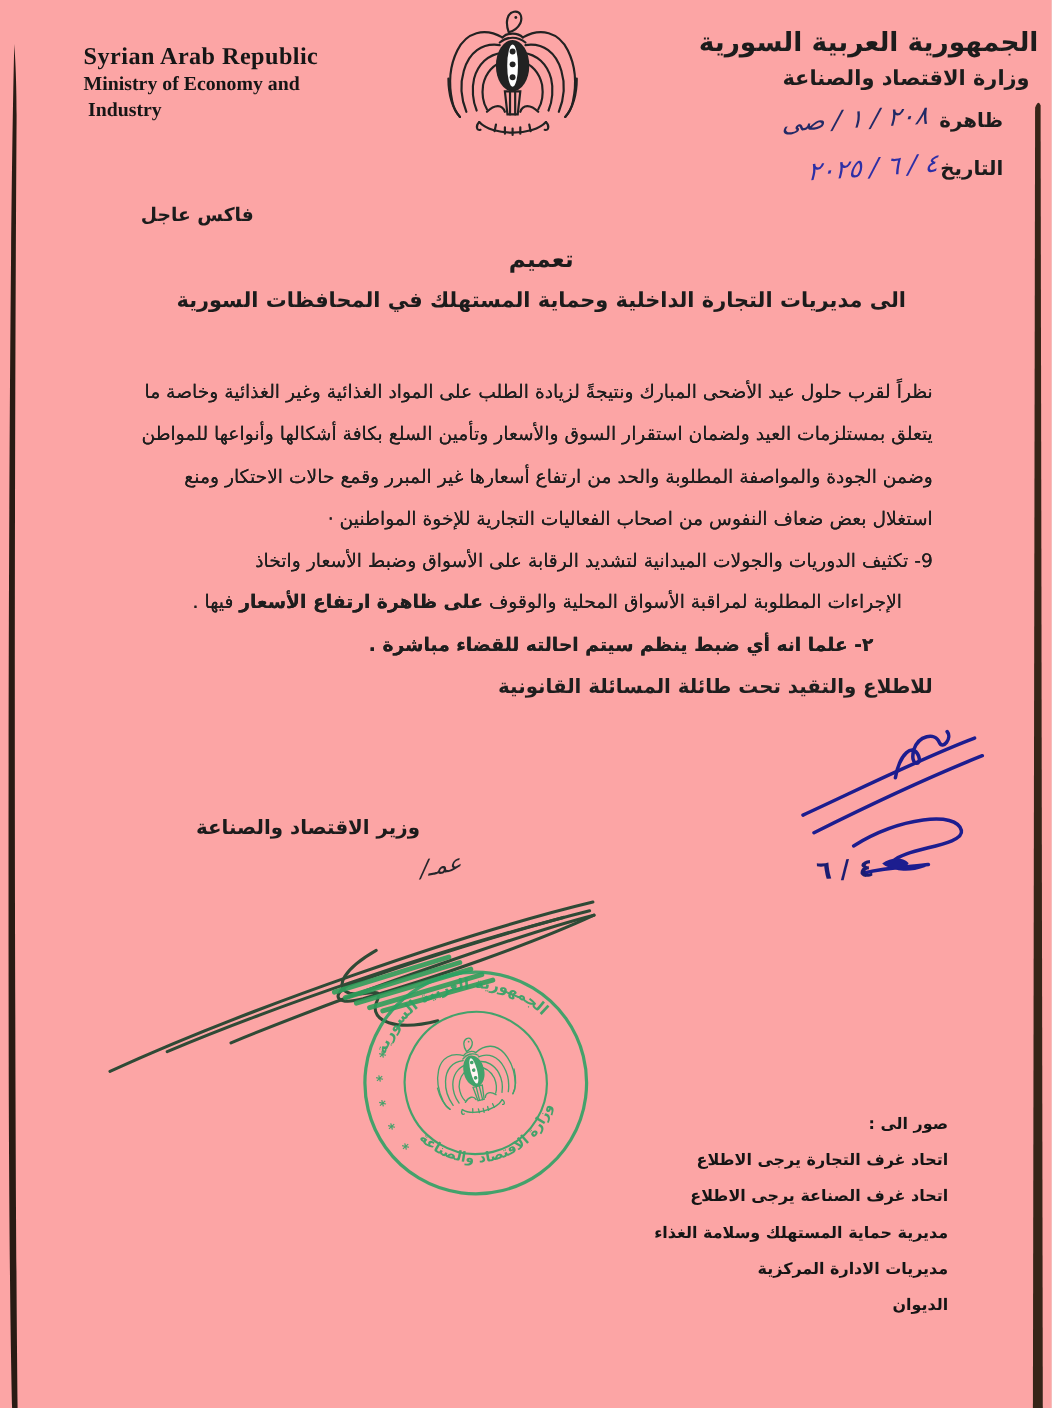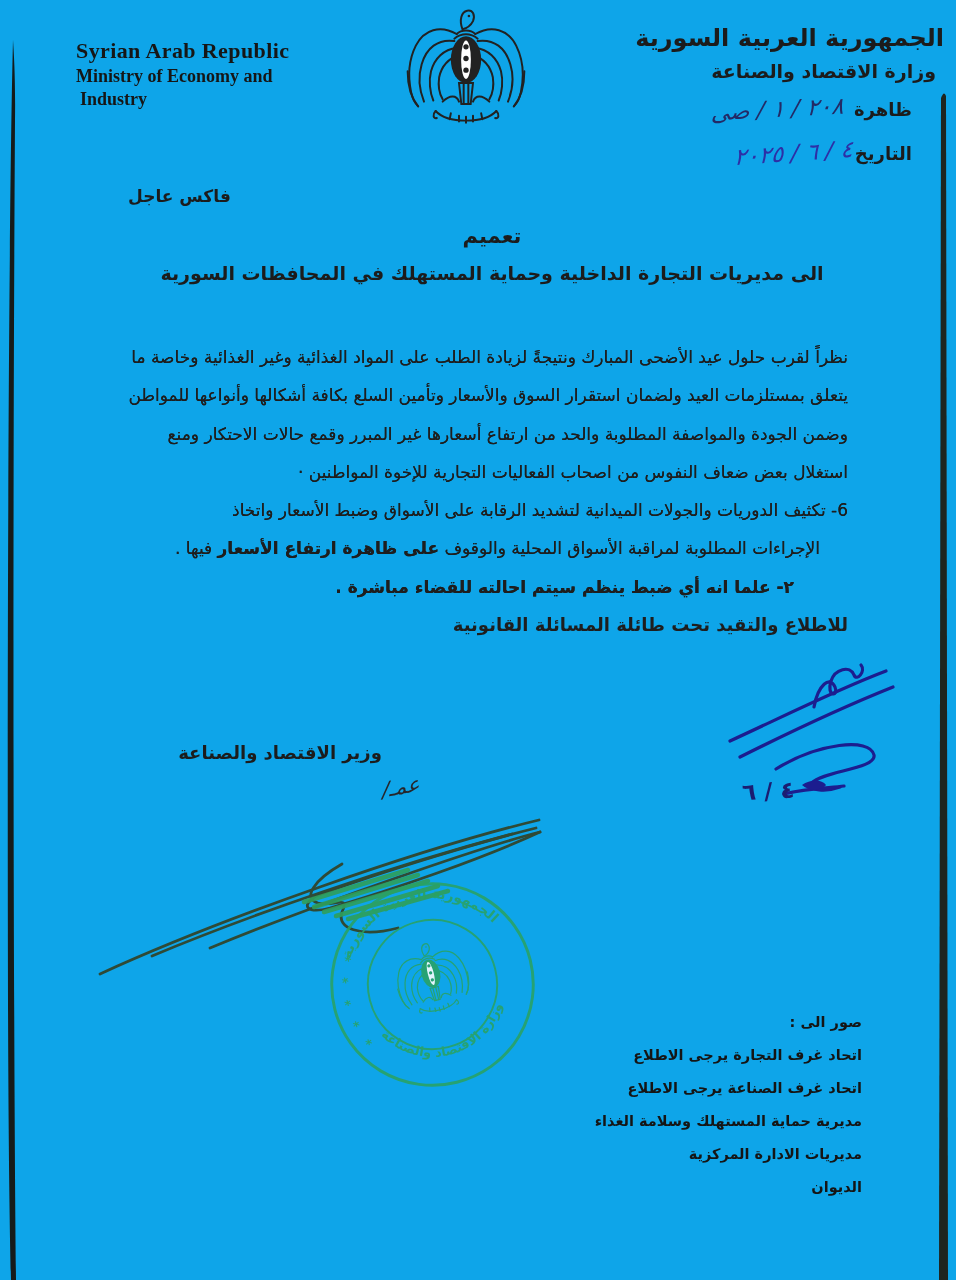--- a/index.html
+++ b/index.html
@@ -1,18 +1,18 @@
 <!DOCTYPE html>
 <html><head>
 <meta charset="utf-8">
 <style>
   * { box-sizing: border-box; }
   html,body { margin:0; padding:0; }
   body { width:956px; height:1280px; background:#e9e7e2; font-family:"DejaVu Sans", sans-serif; }
-  .page { position:relative; width:956px; height:1280px; background:#0ea5e9; overflow:hidden; color:#1c1c1c; }
+  .page { position:relative; width:956px; height:1280px; background:#fca5a5; overflow:hidden; color:#1c1c1c; }
 
   .abs { position:absolute; }
 
   
   .en-header { left:76px; top:38px; font-family:"Liberation Serif", serif; color:#161616; }
   .en-header .l1 { font-size:22px; font-weight:bold; letter-spacing:0.4px; }
   .en-header .l2 { font-size:18px; font-weight:bold; margin-top:2px; }
   .en-header .l3 { font-size:18px; font-weight:bold; margin-top:2px; padding-left:4px; }
 
   
@@ -131,21 +131,21 @@
   <div class="abs ar fax-note">فاكس عاجل</div>
 
   <div class="abs ar centered doc-type">تعميم</div>
   <div class="abs ar centered addressee">الى مديريات التجارة الداخلية وحماية المستهلك في المحافظات السورية</div>
 
   <div class="abs ar body-block">
     <div class="ln">نظراً لقرب حلول عيد الأضحى المبارك ونتيجةً لزيادة الطلب على المواد الغذائية وغير الغذائية وخاصة ما</div>
     <div class="ln">يتعلق بمستلزمات العيد ولضمان استقرار السوق والأسعار وتأمين السلع بكافة أشكالها وأنواعها للمواطن</div>
     <div class="ln">وضمن الجودة والمواصفة المطلوبة والحد من ارتفاع أسعارها غير المبرر وقمع حالات الاحتكار ومنع</div>
     <div class="ln">استغلال بعض ضعاف النفوس من اصحاب الفعاليات التجارية للإخوة المواطنين ·</div>
-    <div class="ln">6- تكثيف الدوريات والجولات الميدانية لتشديد الرقابة على الأسواق وضبط الأسعار واتخاذ</div>
+    <div class="ln">9- تكثيف الدوريات والجولات الميدانية لتشديد الرقابة على الأسواق وضبط الأسعار واتخاذ</div>
     <div class="ln indent1"><span>الإجراءات المطلوبة لمراقبة الأسواق المحلية والوقوف </span><span class="semi-bold">على ظاهرة ارتفاع الأسعار</span><span> فيها .</span></div>
     <div class="ln indent2 semi-bold">٢- علما انه أي ضبط ينظم سيتم احالته للقضاء مباشرة .</div>
     <div class="closing-line">للاطلاع والتقيد تحت طائلة المسائلة القانونية</div>
   </div>
 
   <svg class="abs" style="left:718px;top:645px" width="190" height="150" viewBox="0 0 190 150">
     <g fill="none" stroke="#1c1d8f" stroke-width="3.2" stroke-linecap="round">
       <path d="M12,96 C60,74 120,44 168,26"></path>
       <path d="M22,112 C70,88 130,60 175,42"></path>
       <path d="M96,62 C100,40 112,30 117,42 C121,52 108,52 113,36 C117,24 132,20 136,30 C139,37 148,26 143,20"></path>

